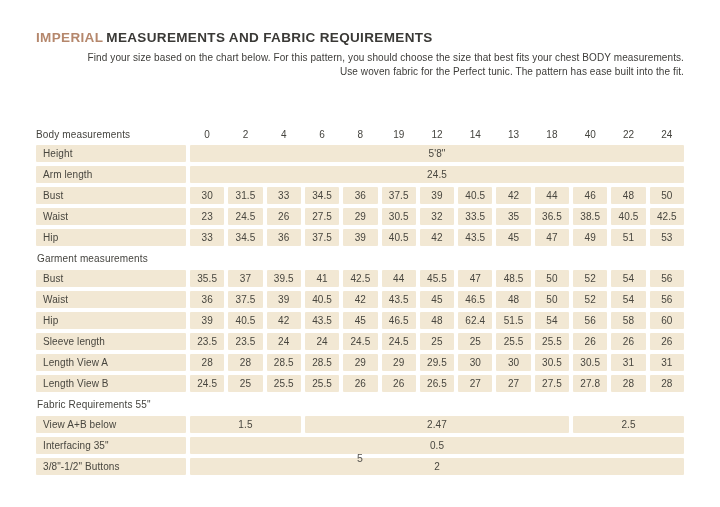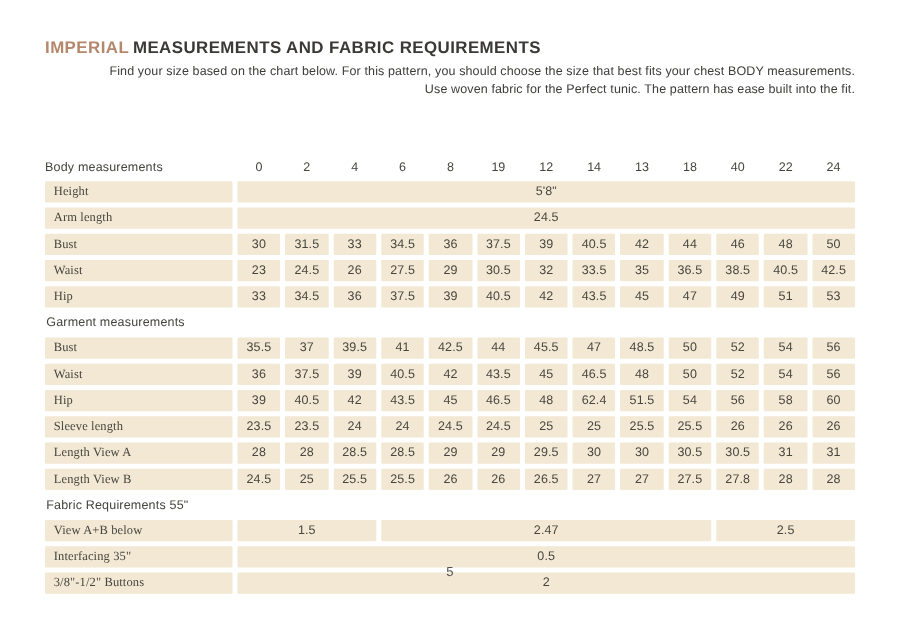--- a/index.html
+++ b/index.html
@@ -48,21 +48,21 @@
   .hsize  { font-size: 10px; line-height: 17px; text-align: center; color: #45443f; }
 
   .cell {
     background: #f2e8d4;
     font-size: 10px;
     line-height: 17px;
     letter-spacing: 0.1px;
     color: #48463f;
     border-radius: 1px;
   }
-  .label-cell { padding-left: 7px; font-family: Liberation Serif, serif; }
+  .label-cell { padding-left: 7px; }
   .value-cell { text-align: center; }
   .span-all { grid-column: 2 / -1; }
 
   .section-row {
     font-size: 10px;
     height: 17px;
     line-height: 17px;
     margin: 3px 0 3px 1px;
     letter-spacing: 0.15px;
     color: #45443f;

